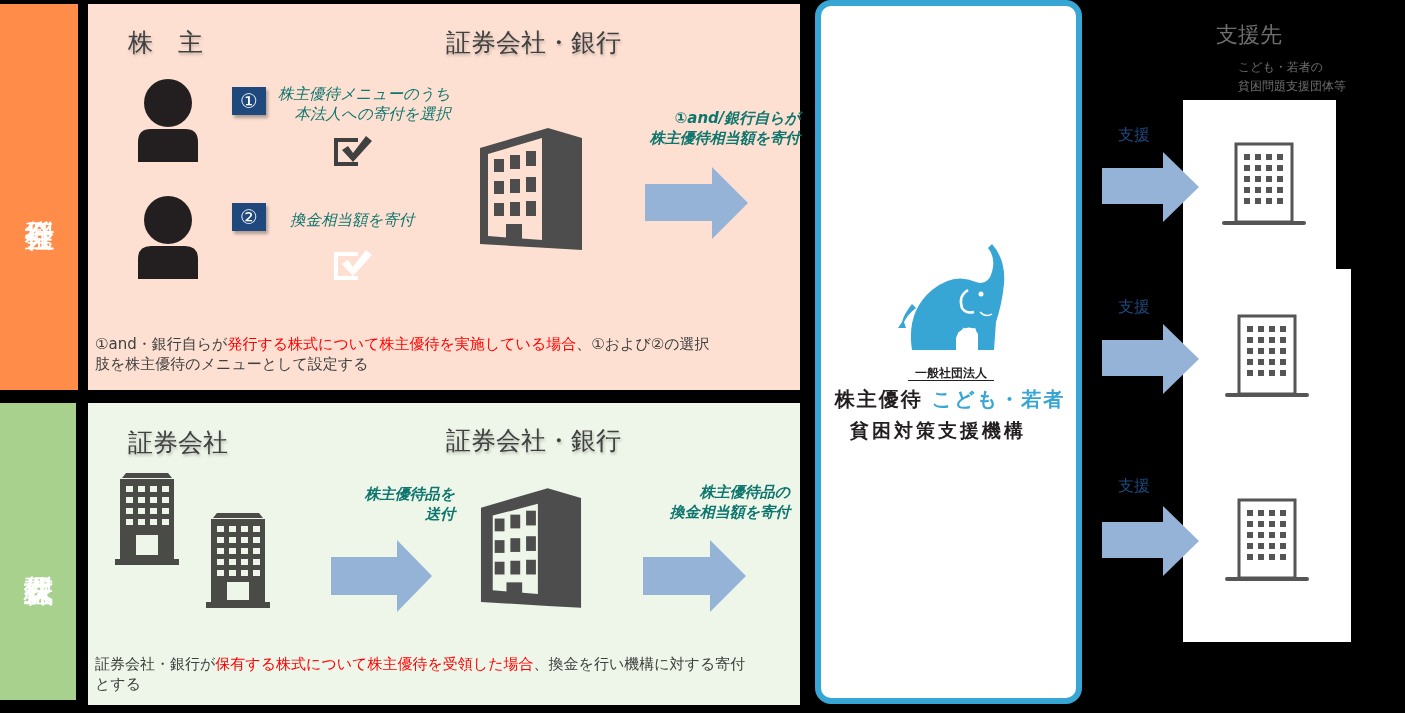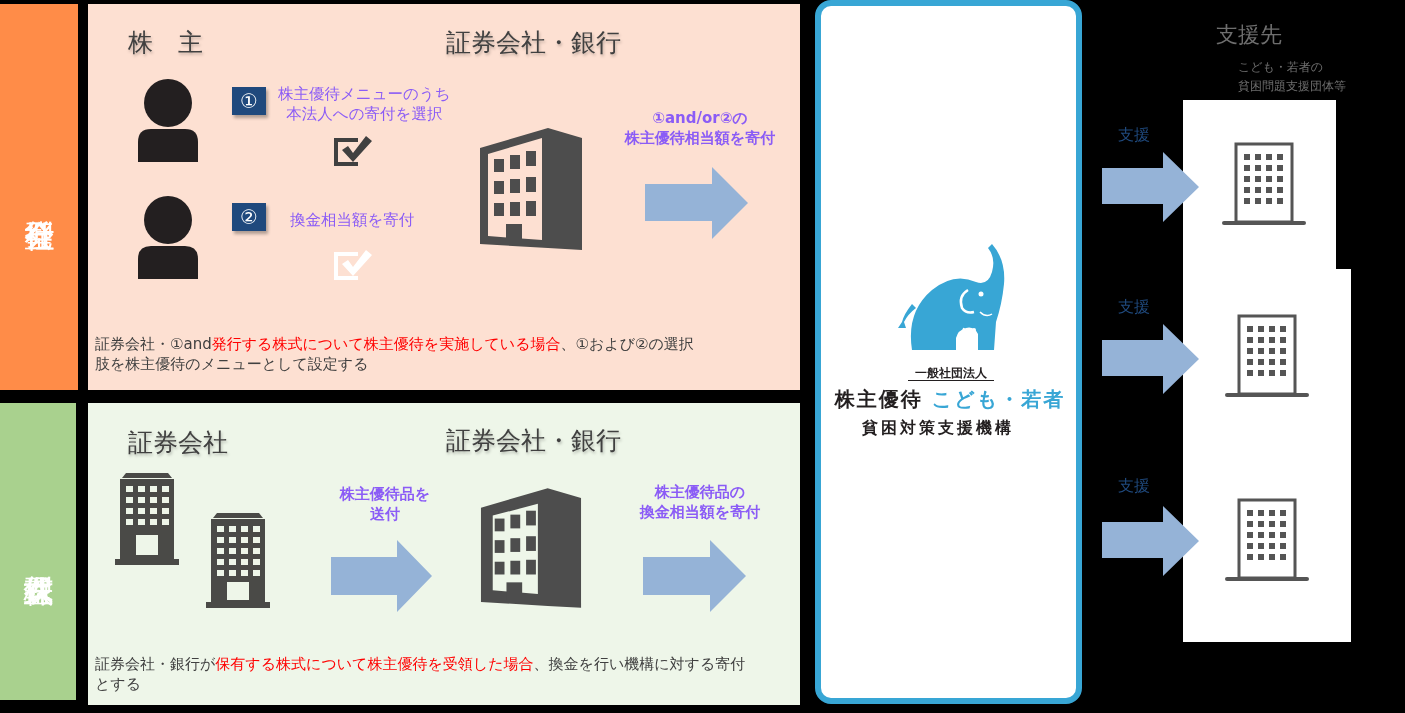--- a/index.html
+++ b/index.html
@@ -2,21 +2,21 @@
 <html><head>
   <meta charset="utf-8">
   <style>
     html, body { margin:0; padding:0; }
     body { width:1405px; height:713px; background:#000; position:relative; overflow:hidden;
            font-family:"DejaVu Sans","Liberation Sans",sans-serif; }
     .abs { position:absolute; }
     .side-label { writing-mode:vertical-rl; text-orientation:upright; color:#fff; font-size:30px;
                   letter-spacing:0px; display:flex; align-items:center; justify-content:center; }
     .panel-title { color:#404040; font-size:25px; text-shadow:1px 2px 3px rgba(0,0,0,0.25); white-space:nowrap; }
-    .blue-text { color:#8b5cf6; font-size:15px; font-weight:bold; text-align:center; line-height:20px; white-space:nowrap; }
+    .blue-text { color:#0f766e; font-size:15px; font-weight:bold; text-align:right; line-height:20px; white-space:nowrap;font-style:italic; }
     .badge { background:#1f497d; color:#fff; width:34px; height:28px; display:flex; align-items:center;
              justify-content:center; font-size:20px; box-shadow:2px 3px 3px rgba(0,0,0,0.3); }
     .note { color:#404040; font-size:15px; line-height:20px; }
     .note .red { color:#ff0000; }
     .logo-box { border:6px solid #38a6d5; border-radius:16px; background:#fff; box-sizing:border-box; }
     .white-block { background:#fff; }
     .support-label { color:#1f497d; font-size:16px; font-weight:normal; }
   </style>
 </head>
 <body>
@@ -69,29 +69,29 @@
       <rect x="32" y="53" width="10" height="14"></rect>
       <rect x="48" y="51" width="10" height="15"></rect>
     <rect x="16" y="77" width="10" height="13"></rect>
       <rect x="32" y="76" width="10" height="14"></rect>
       <rect x="48" y="75" width="10" height="15"></rect>
     <rect x="28" y="98" width="16" height="18"></rect>
   </g>
 </svg>
 
 <div class="abs blue-text" style="left:600px;top:108px;width:200px;">
-  <div>①and/or②の</div>
+  <div>①and/銀行自らが</div>
   <div>株主優待相当額を寄付</div>
 </div>
 <svg class="abs" style="left:644px;top:166px;" width="106" height="74" viewBox="0 0 106 74">
   <path d="M1 18 L68 18 L68 1 L104 37 L68 73 L68 55 L1 55 Z" fill="#95b3d7"></path>
 </svg>
 
 <div class="abs note" style="left:95px;top:334px;width:700px;">
-  <span>証券会社・①and</span><span class="red">発行する株式について株主優待を実施している場合</span><span>、①および②の選択</span><br>
+  <span>①and・銀行自らが</span><span class="red">発行する株式について株主優待を実施している場合</span><span>、①および②の選択</span><br>
   <span>肢を株主優待のメニューとして設定する</span>
 </div>
 
 <div class="abs side-label" style="left:0;top:403px;width:76px;height:297px;background:#a9d18e;">
   <span>保有株式型</span>
 </div>
 
 <div class="abs" style="left:88px;top:403px;width:712px;height:302px;background:#eef6e9;">
 </div>
 
@@ -199,21 +199,21 @@
   <path d="M72 86 Q68 98 76 102" stroke="#fff" stroke-width="2" fill="none"></path>
   <circle cx="82" cy="88" r="2" fill="#fff"></circle>
   <path d="M88 70 Q94 76 100 72" stroke="#fff" stroke-width="1.5" fill="none"></path>
 </svg>
 
 <div class="abs" style="left:908px;top:366px;width:86px;text-align:center;font-size:12px;font-weight:bold;color:#231f20;border-bottom:1.5px solid #231f20;line-height:14px;">一般社団法人</div>
 <div class="abs" style="left:822px;top:386px;width:256px;text-align:center;font-size:20px;letter-spacing:2px;font-weight:bold;white-space:nowrap;">
   <span style="color:#231f20;">株主優待</span>
   <span style="color:#38a6d5;">こども・若者</span>
 </div>
-<div class="abs" style="left:822px;top:418px;width:232px;text-align:center;font-size:16px;letter-spacing:3px;font-weight:bold;color:#231f20;white-space:nowrap;">貧困対策支援機構</div>
+<div class="abs" style="left:822px;top:418px;width:232px;text-align:center;font-size:19px;letter-spacing:3px;font-weight:bold;color:#231f20;white-space:nowrap;">貧困対策支援機構</div>
 
 <div class="abs" style="left:1216px;top:20px;font-size:22px;color:#6e6e6e;">支援先</div>
 <div class="abs" style="left:1218px;top:58px;font-size:12px;font-weight:normal;color:#6e6e6e;line-height:19px;white-space:nowrap;margin-left:20px;">
   <div>こども・若者の</div>
   <div>貧困問題支援団体等</div>
 </div>
 
 <div class="abs white-block" style="left:1183px;top:100px;width:153px;height:170px;"></div>
 <div class="abs white-block" style="left:1183px;top:269px;width:168px;height:373px;"></div>
 

